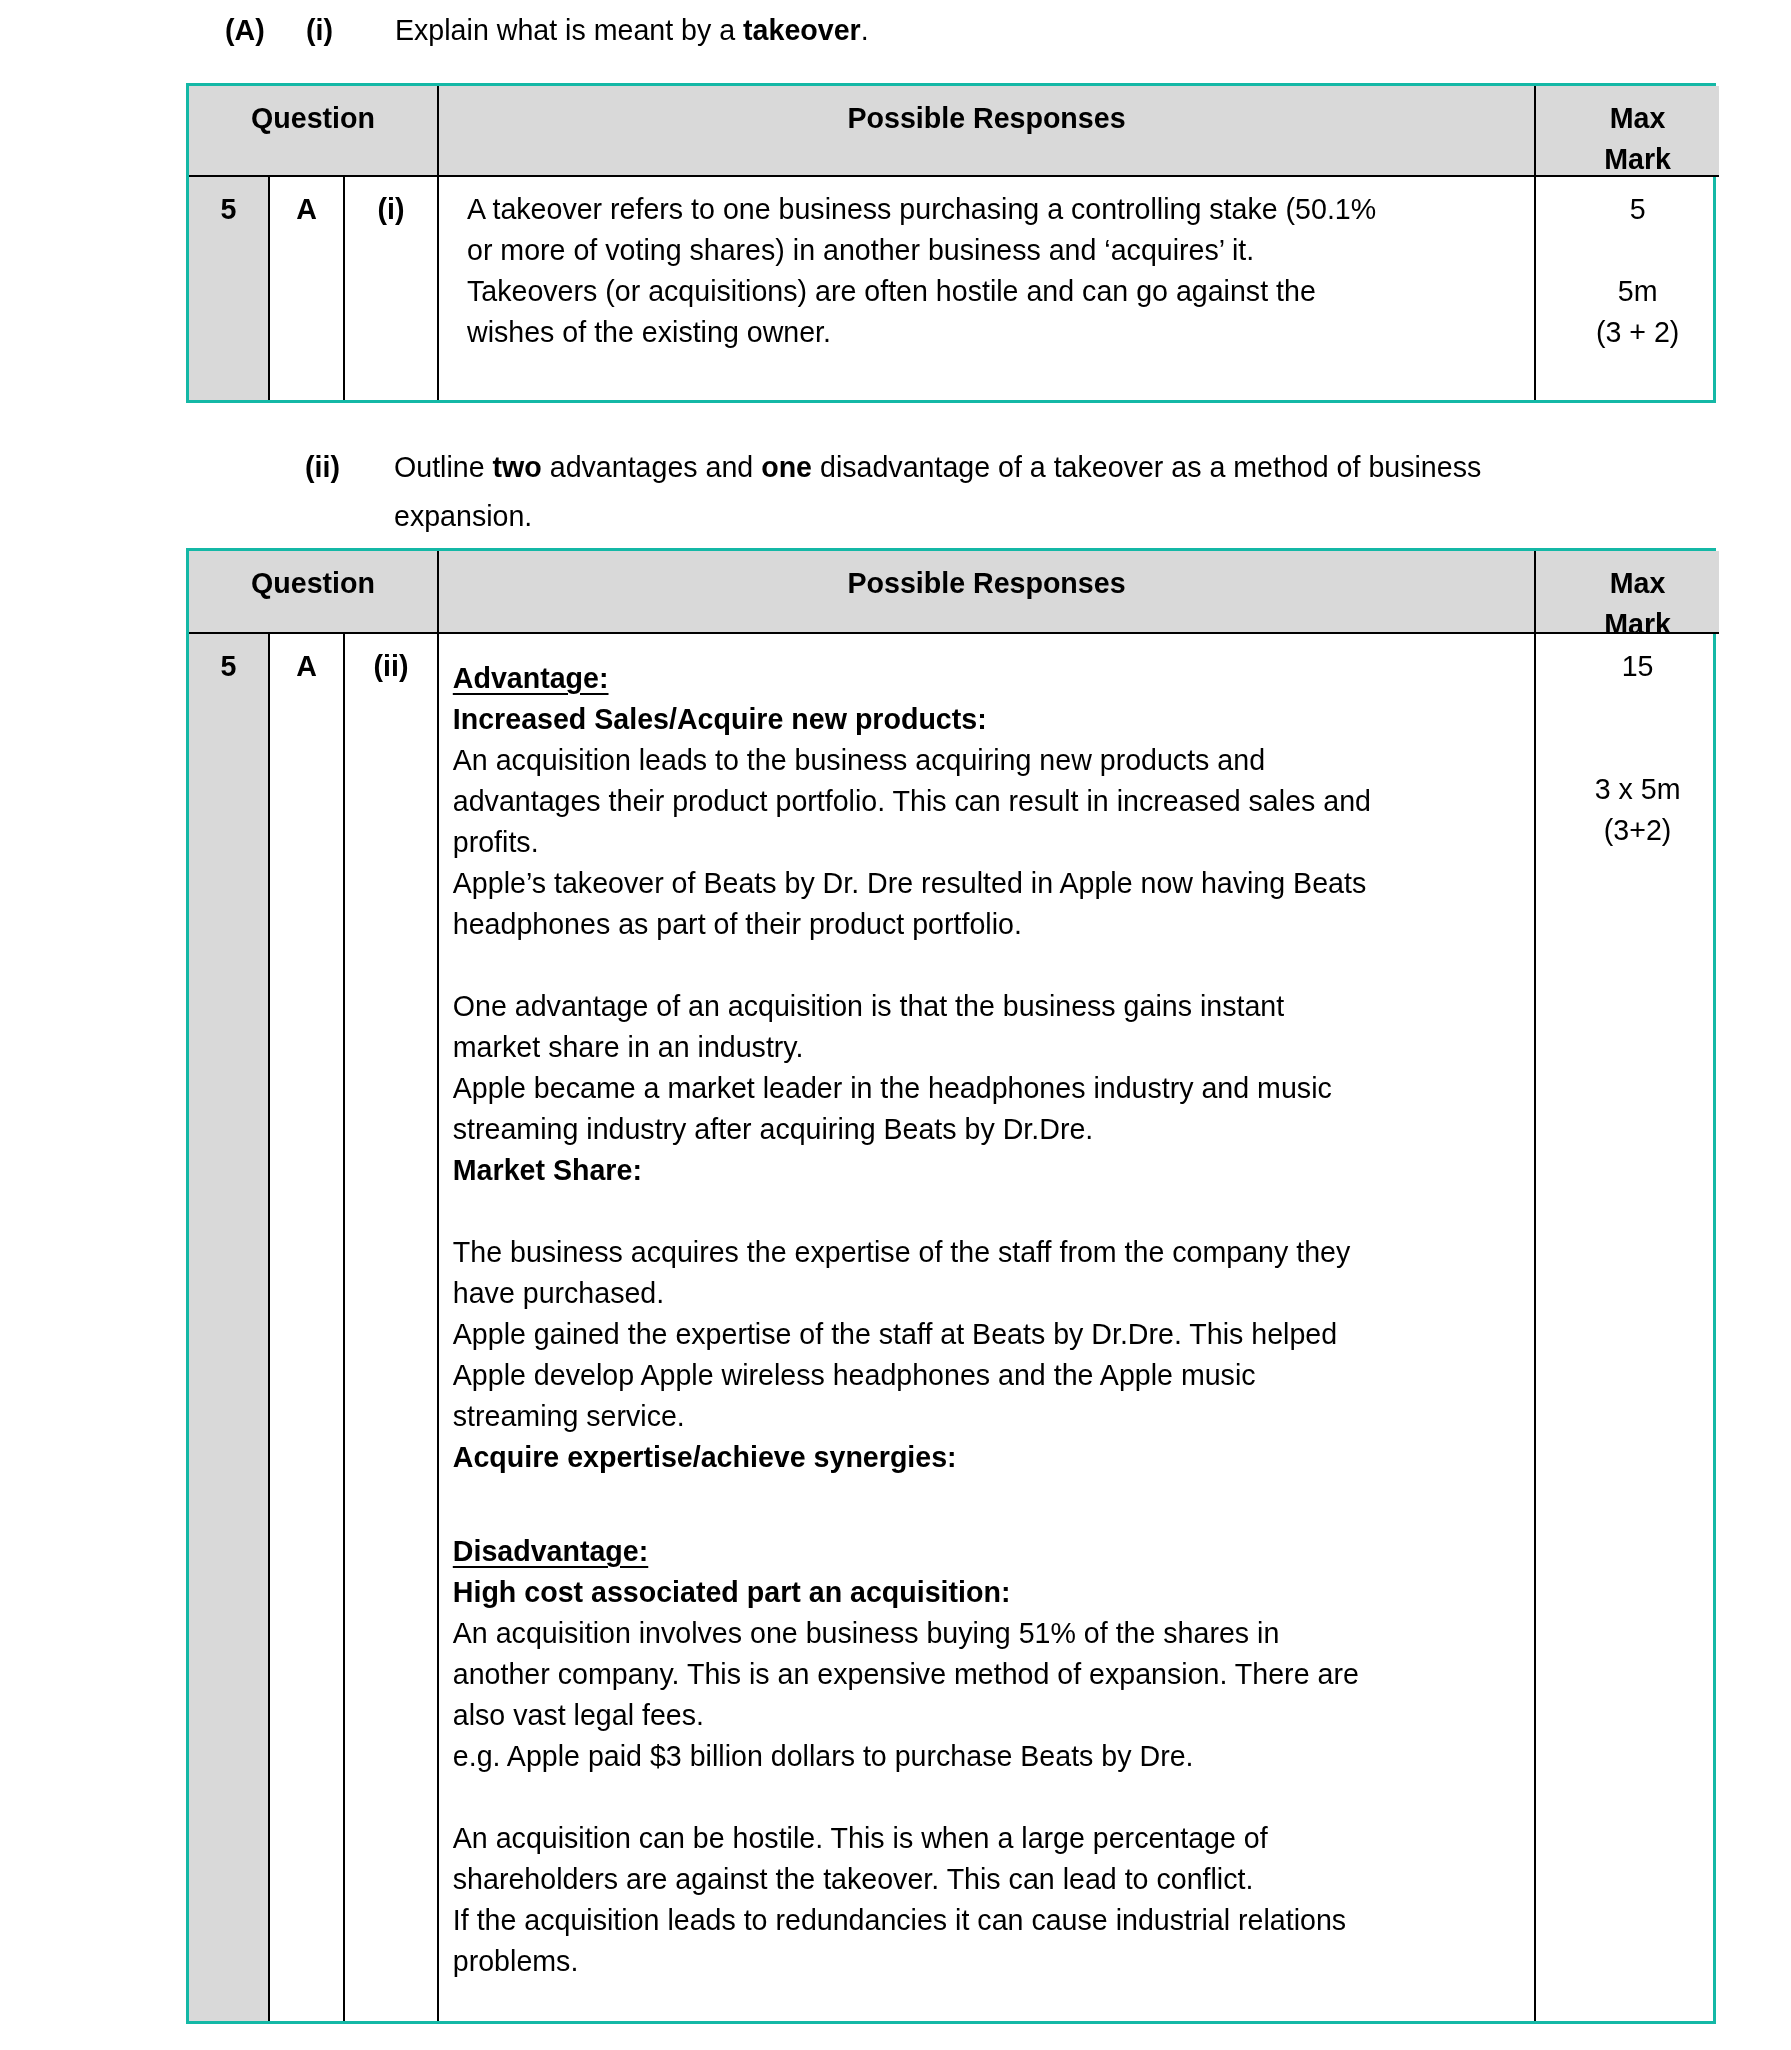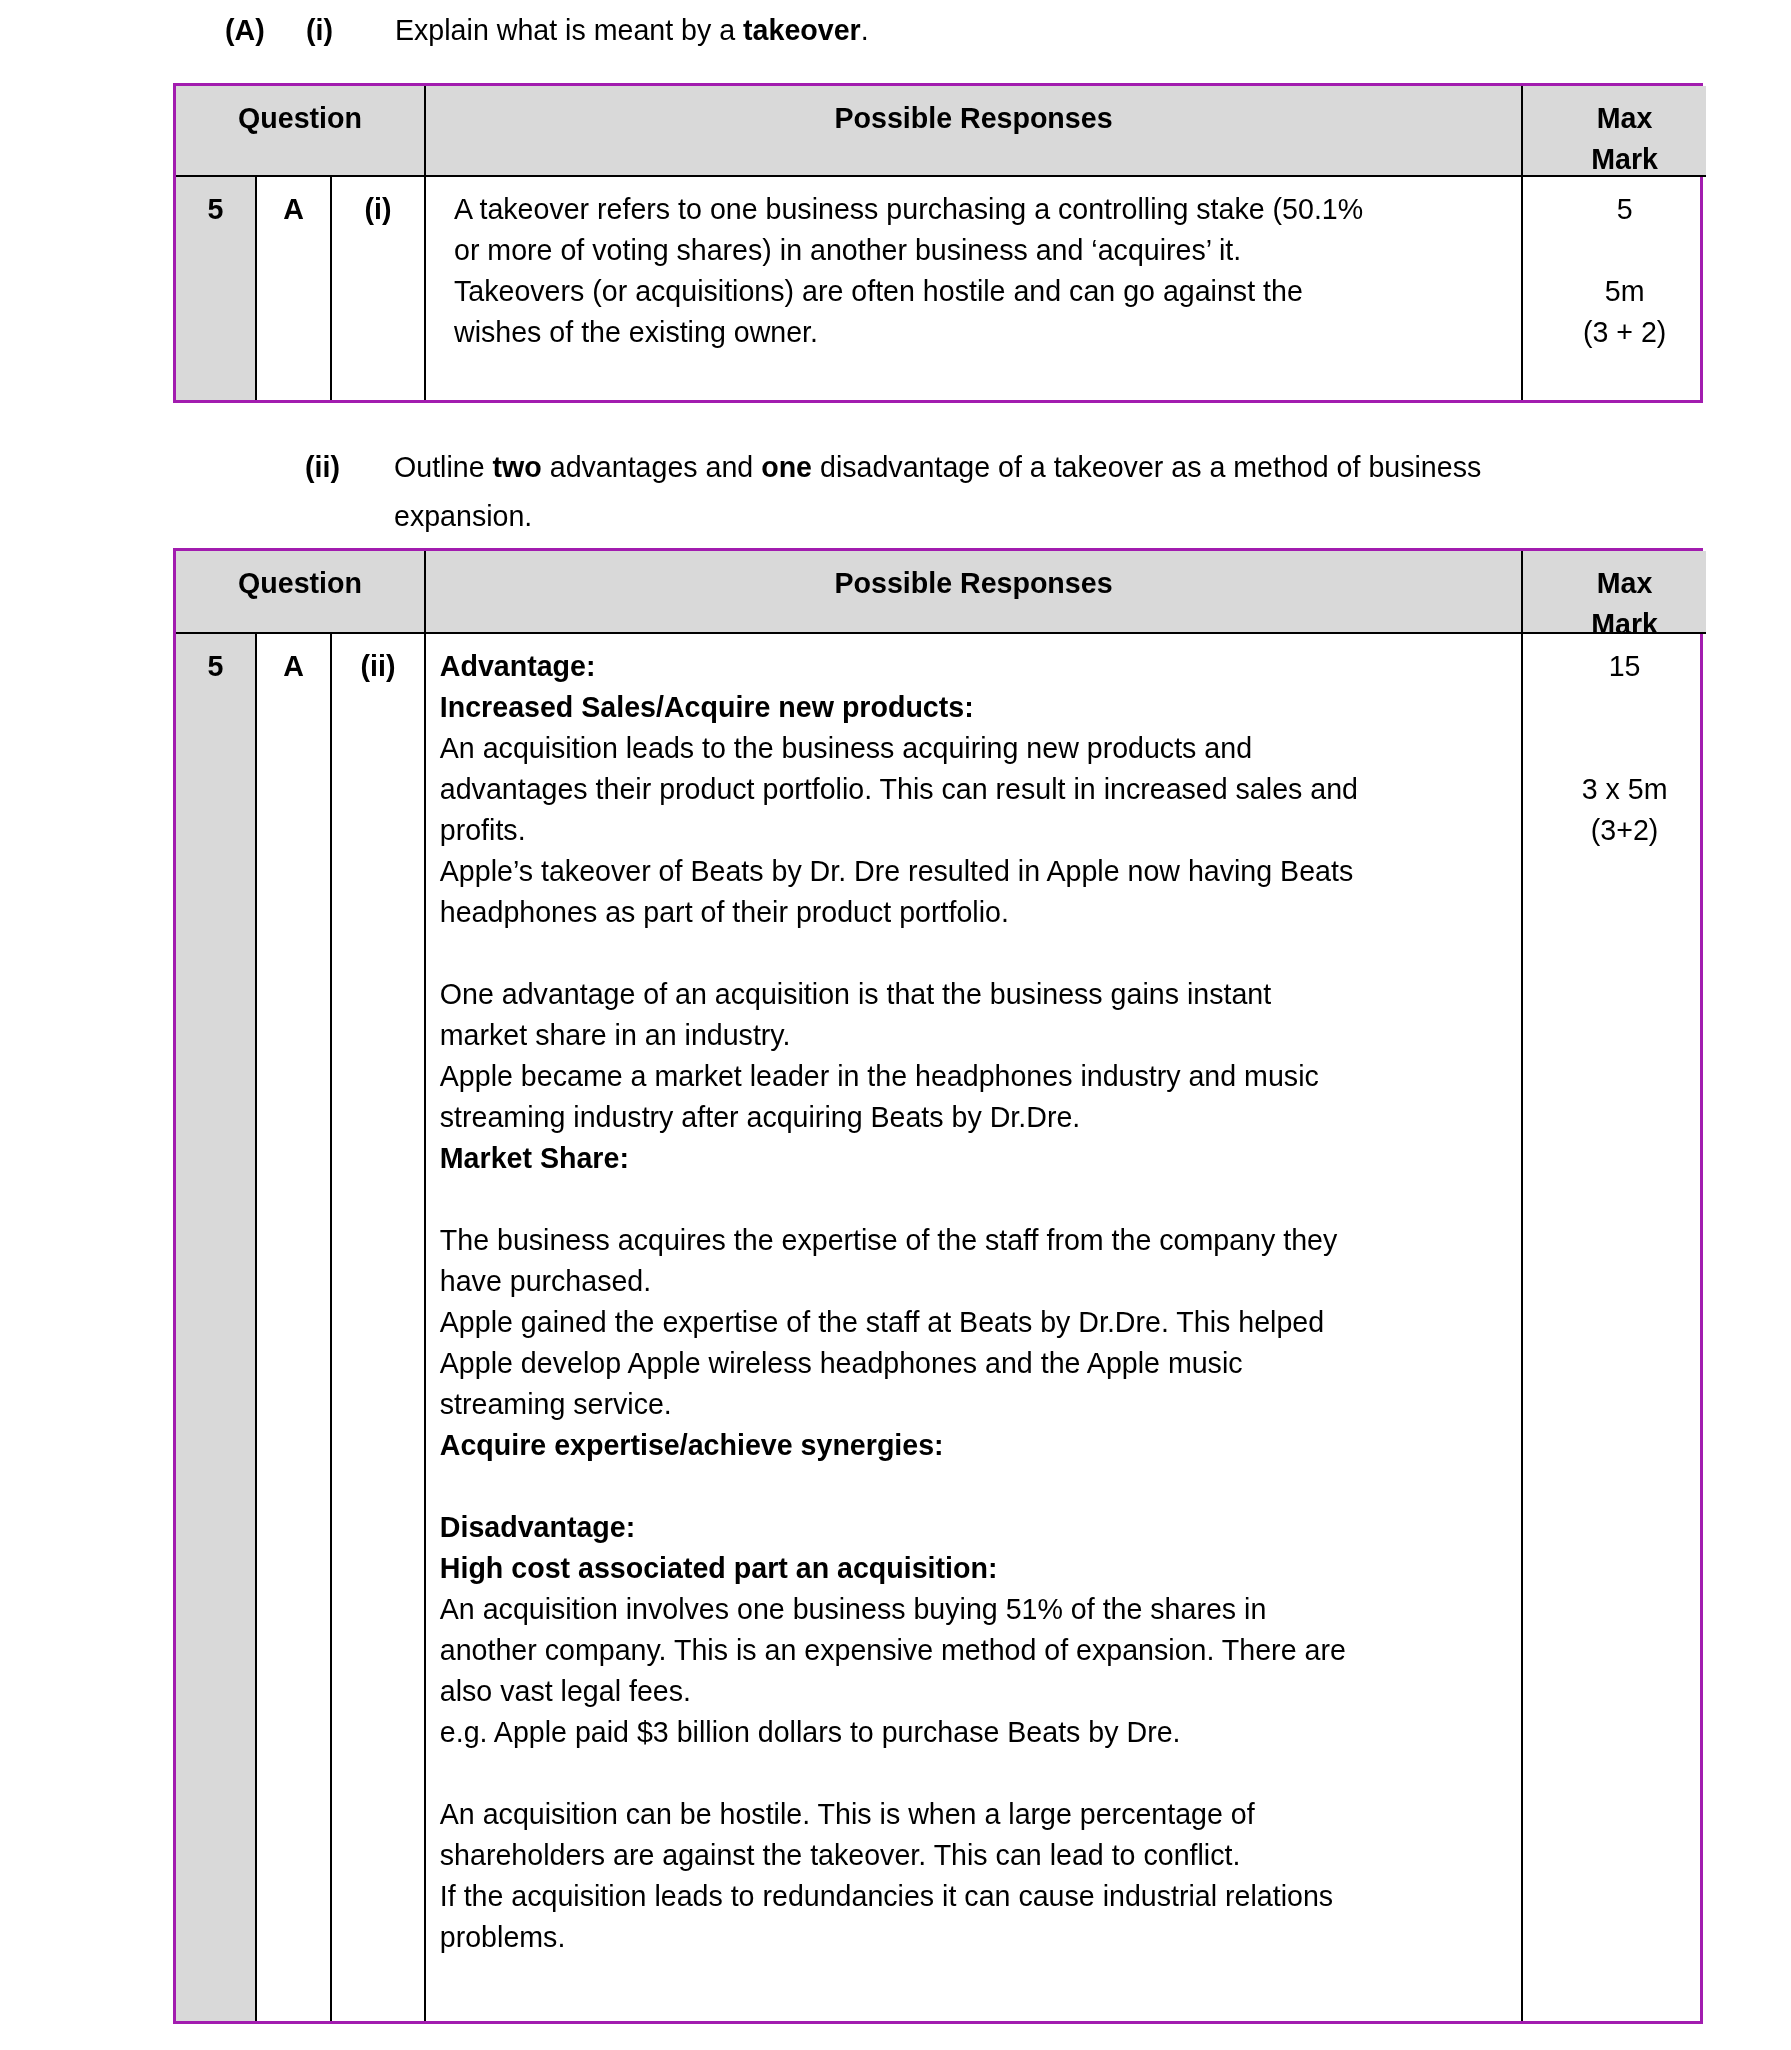--- a/index.html
+++ b/index.html
@@ -21,25 +21,25 @@
   .intro2 { top: 443px; left: 305px; }
   .ilabel { font-weight: bold; flex: 0 0 auto; }
   .w1 { width: 81px; }
   .w2 { width: 89px; }
   .itext, .itext2 { white-space: pre-line; }
   .itext b, .itext2 b { font-weight: bold; }
 
   
   .qtable {
     position: absolute;
-    left: 173px;
+    left: 186px;
     width: 1530px;
     display: grid;
     grid-template-columns: 81px 75px 94px 1097px 183px;
-    border: 3px solid #a21caf;
+    border: 3px solid #14b8a6;
     box-sizing: border-box;
     background: #ffffff;
   }
   .qtable.t1 { top: 83px; }
   .qtable.t2 { top: 548px; }
 
   .cell {
     box-sizing: border-box;
     border-right: 2px solid #000000;
     border-bottom: 2px solid #000000;
@@ -65,21 +65,21 @@
     padding-top: 11.8px;
   }
   .gray { background: #d9d9d9; }
 
   .content { padding: 11.8px 13.8px; }
   .t1 .content-cell { min-height: 223px; padding-left: 28px; }
   .t2 .content-cell { min-height: 1387px; }
 
   .blk { white-space: pre-line; }
   .blk-heading { font-weight: bold; }
-  .blk-uheading { font-weight: bold; text-decoration-thickness: 2px; text-underline-offset: 4.9px; }
+  .blk-uheading { font-weight: bold; text-decoration: underline; text-decoration-thickness: 2px; text-underline-offset: 4.9px; margin-top: 12px; }
 
   .marks { text-align: center; padding-top: 11.8px; }
   .mline { min-height: 41px; }
 </style>
 </head>
 <body>
 
 <div class="page">
 
   <div class="intro intro1">

